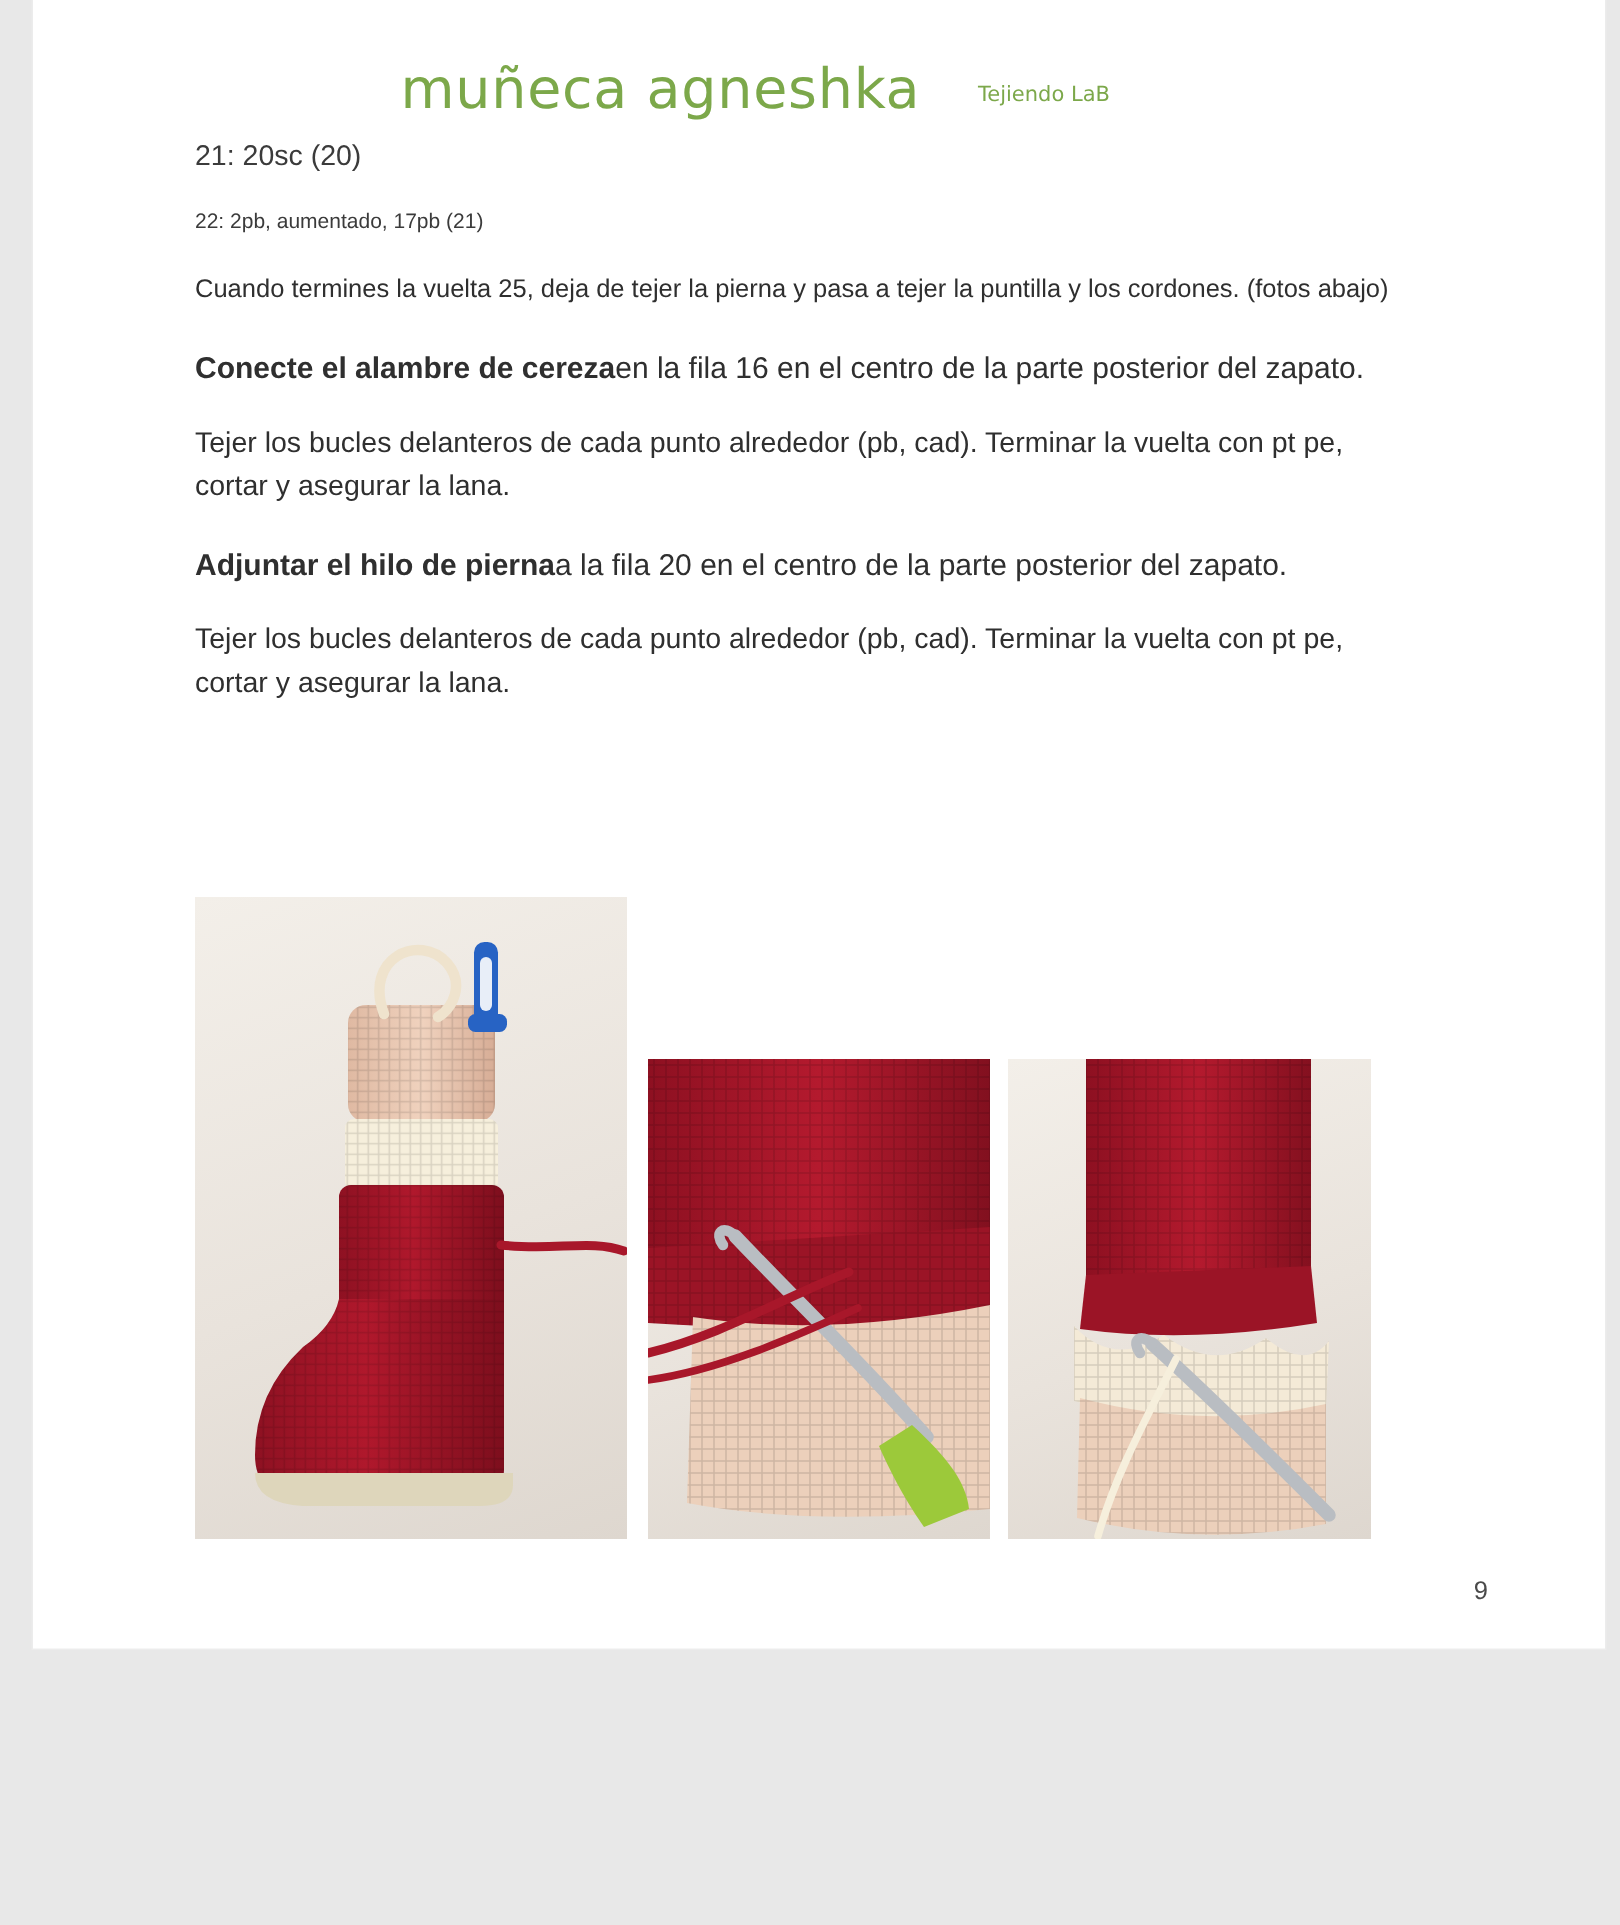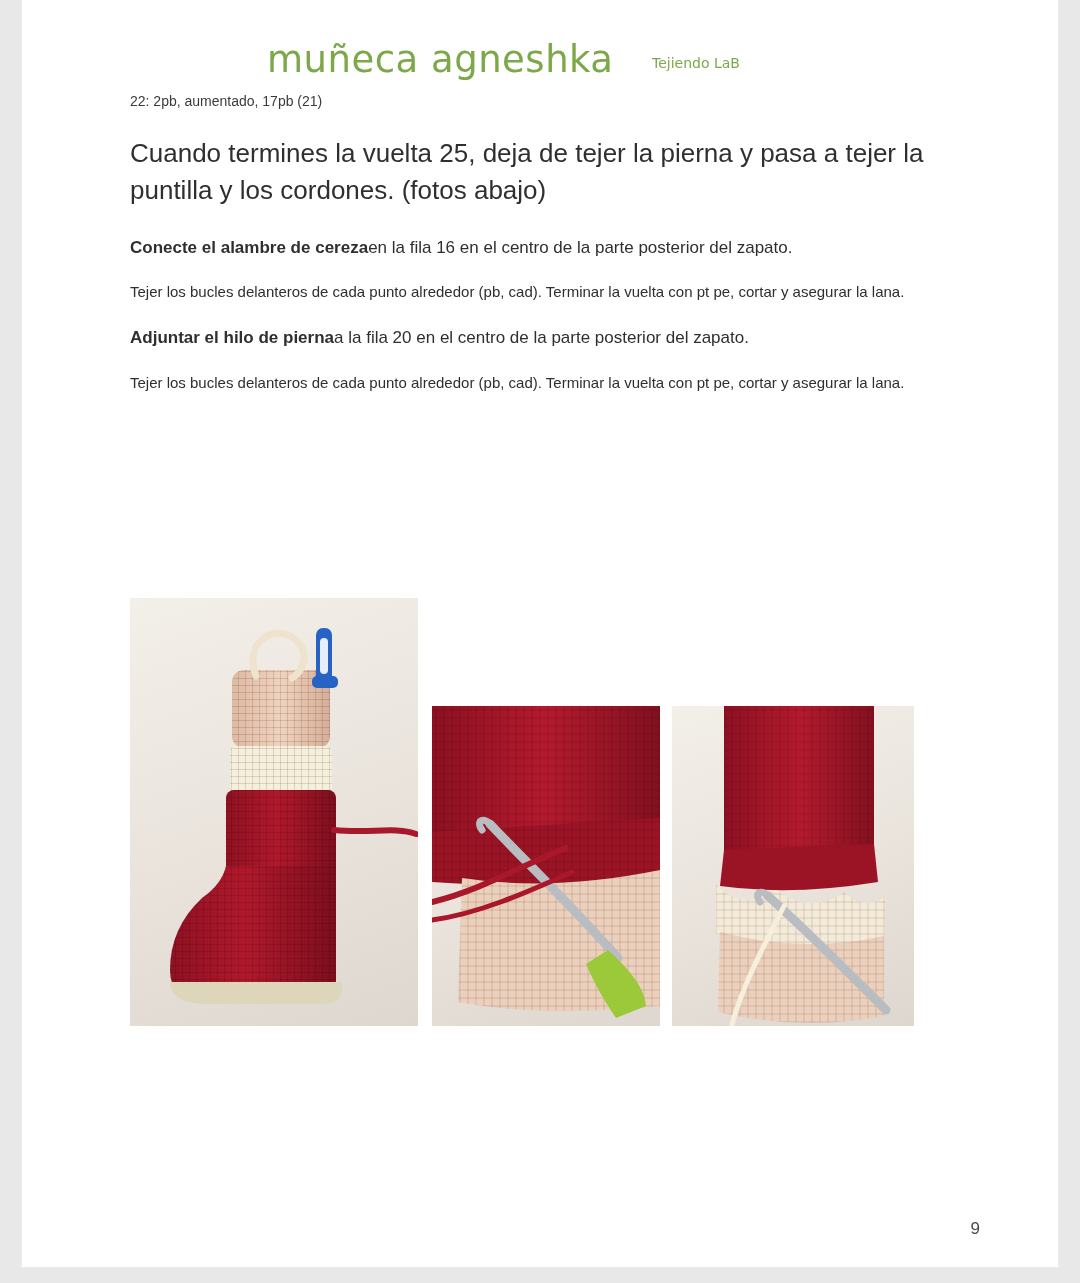--- a/index.html
+++ b/index.html
@@ -11,23 +11,24 @@
     width: 1080px;
     height: 1283px;
     font-family: "Liberation Sans", sans-serif;
     overflow: hidden;
   }
   .page {
     position: absolute;
     left: 22px;
     top: 0;
     width: 1036px;
-    height: 1267px;
+    height: 1099px;
     background: #ffffff;
     box-shadow: 0 0 0 1px #ececec;
+    padding-left: 12px;
   }
   .header {
     position: absolute;
     left: 0;
     top: 38px;
     width: 100%;
     height: 56px;
   }
   .doc-title {
     position: absolute;
@@ -66,34 +67,34 @@
     font-size: 14px;
     margin-bottom: 10px;
   }
   .para {
     font-size: 20px;
     color: #2f2f2f;
     line-height: 1.42;
     margin: 0 0 20px 0;
   }
   .para.big {
-    font-size: 26px;
+    font-size: 17px;
     margin-top: 24px;
     margin-bottom: 26px;
   }
   .para.note {
-    font-size: 17px;
+    font-size: 20px;
     line-height: 1.5;
     margin-bottom: 20px;
   }
   .para.note b {
     font-weight: bold;
   }
   .para.body {
-    font-size: 15px;
+    font-size: 19px;
     line-height: 1.55;
     margin-bottom: 22px;
   }
   .photos {
     position: absolute;
     left: 108px;
     top: 578px;
     width: 800px;
     height: 468px;
   }
@@ -125,20 +126,21 @@
 
 <div class="page">
 
   <div class="header">
     <div class="doc-title">muñeca agneshka</div>
     <div class="brand">Tejiendo LaB</div>
   </div>
 
   <div class="content">
 
+    <p class="row-line">21: 20sc (20)</p>
     <p class="row-line small">22: 2pb, aumentado, 17pb (21)</p>
 
     <p class="para big">Cuando termines la vuelta 25, deja de tejer la pierna y pasa a tejer la puntilla y los cordones. (fotos abajo)</p>
 
     <p class="para note"><b>Conecte el alambre de cereza</b><span>en la fila 16 en el centro de la parte posterior del zapato.</span></p>
 
     <p class="para body">Tejer los bucles delanteros de cada punto alrededor (pb, cad). Terminar la vuelta con pt pe, cortar y asegurar la lana.</p>
 
     <p class="para note"><b>Adjuntar el hilo de pierna</b><span>a la fila 20 en el centro de la parte posterior del zapato.</span></p>
 

